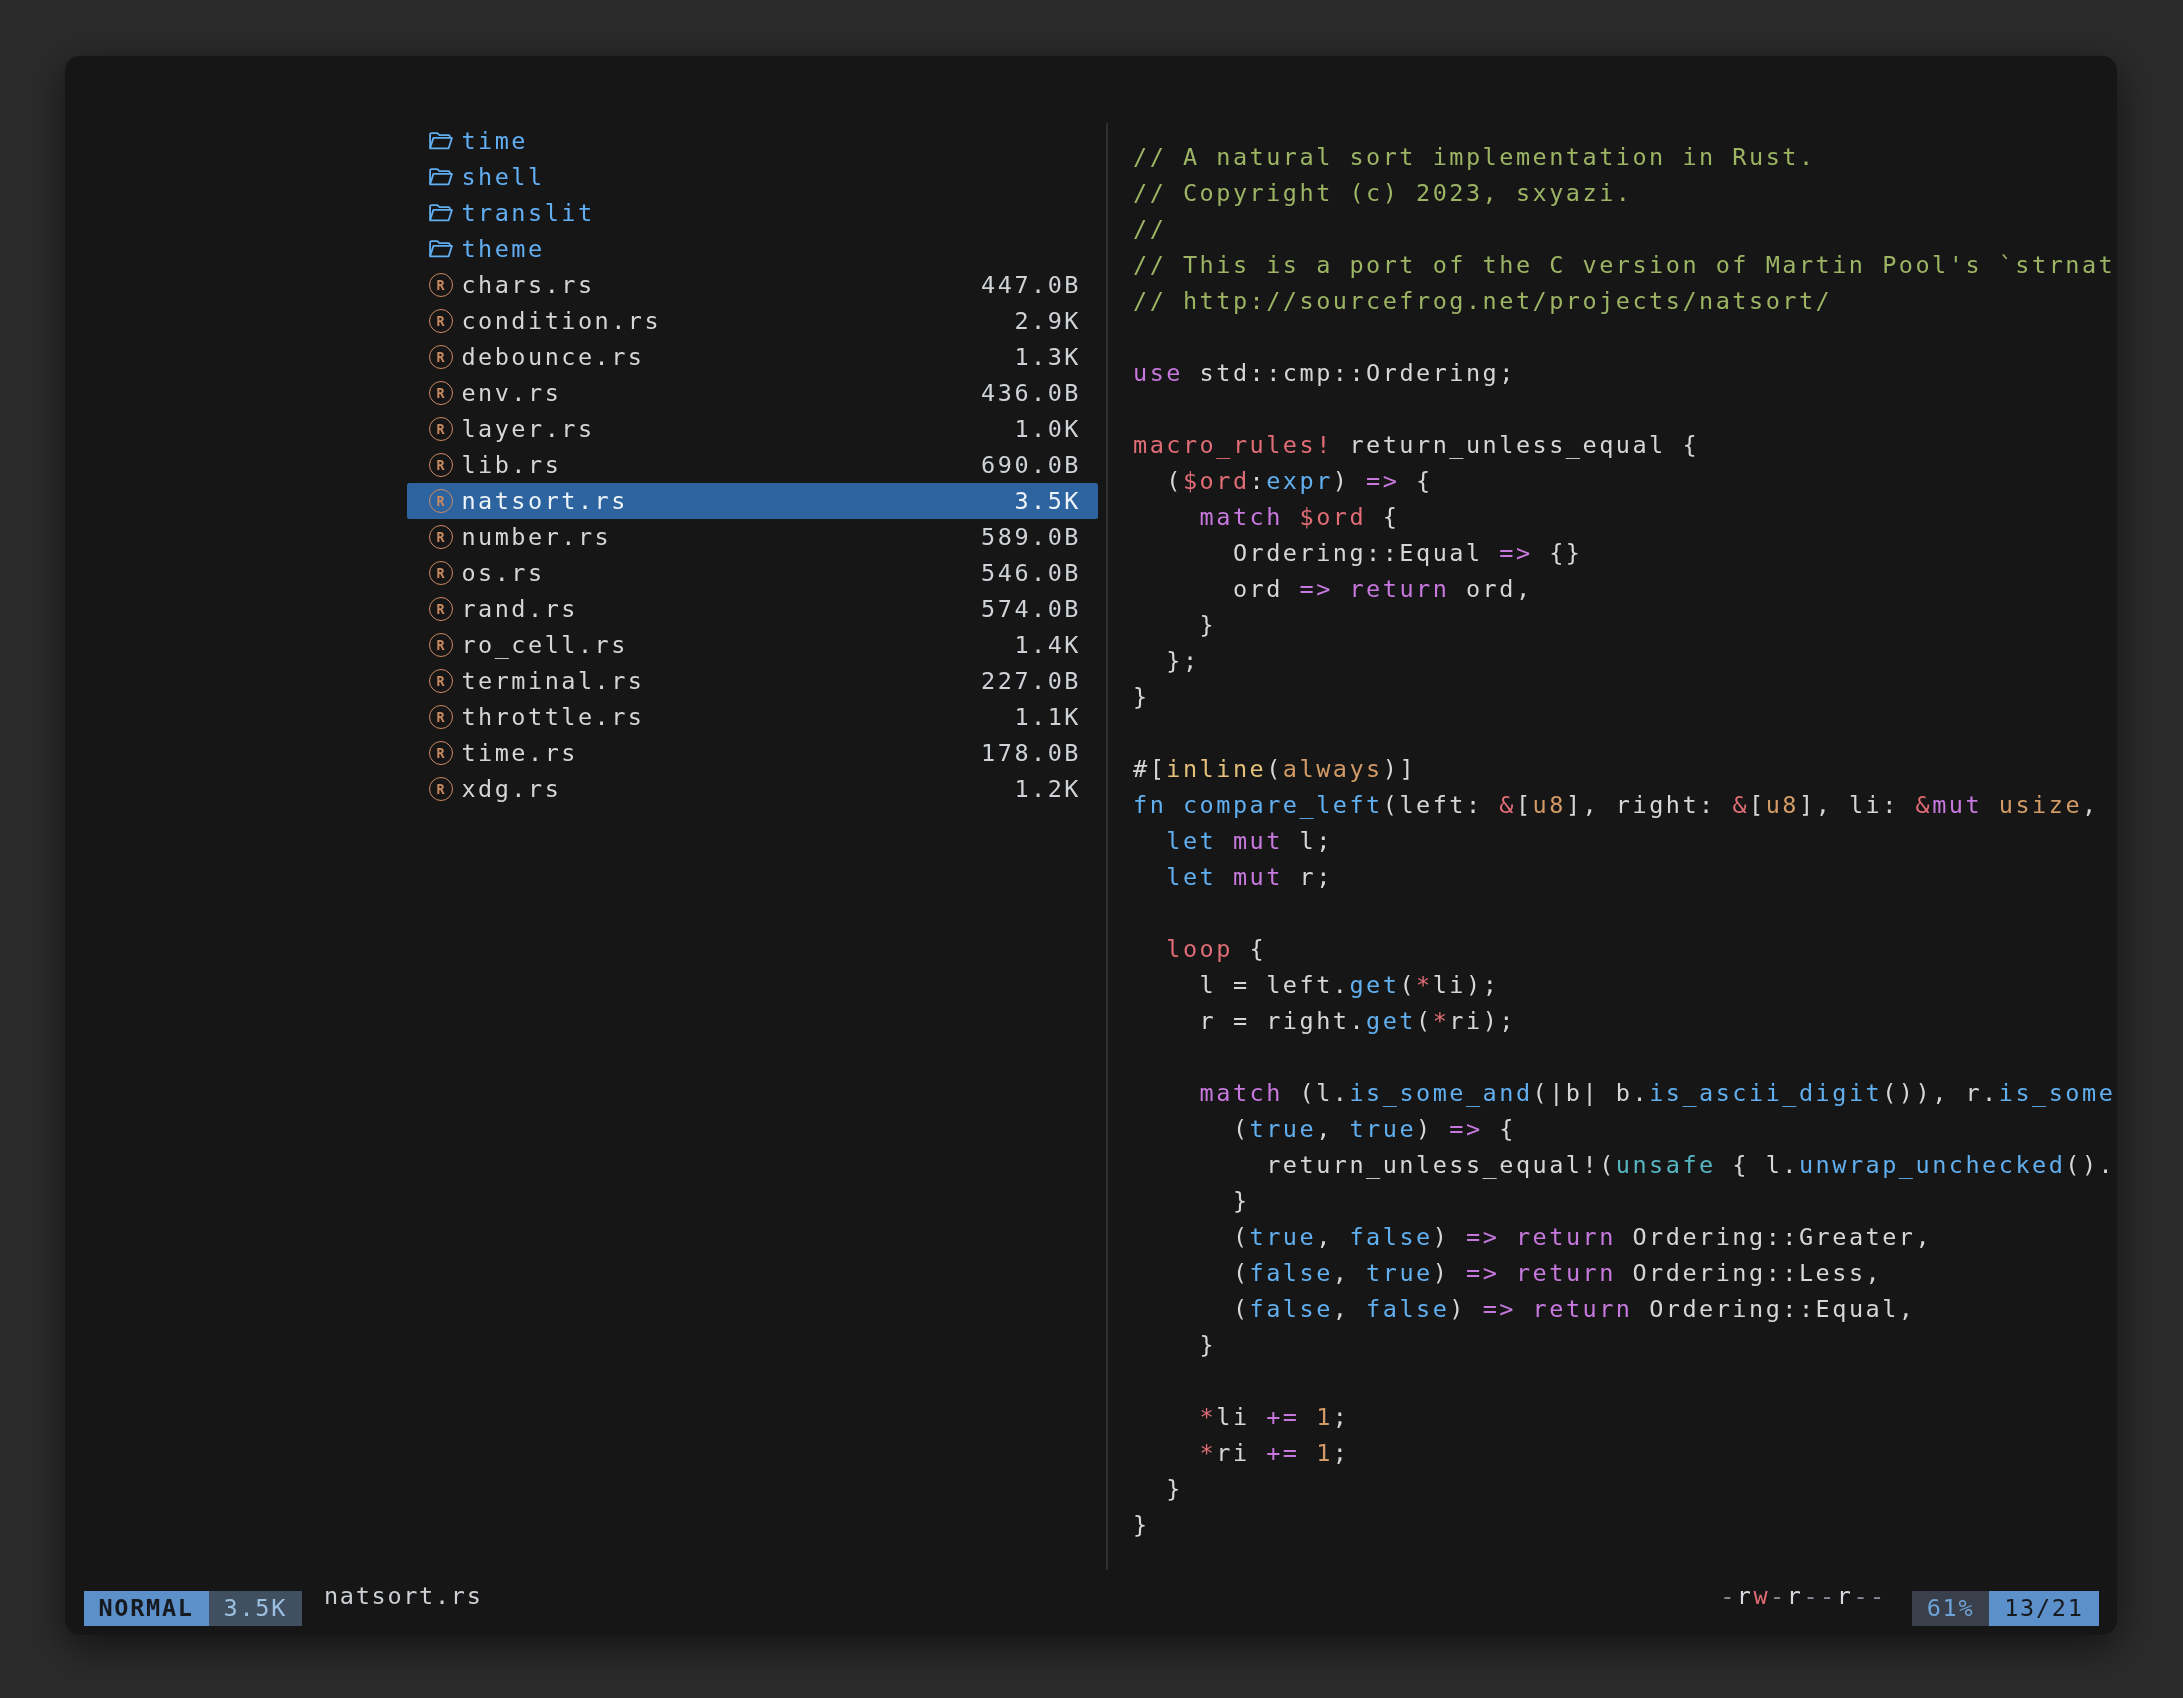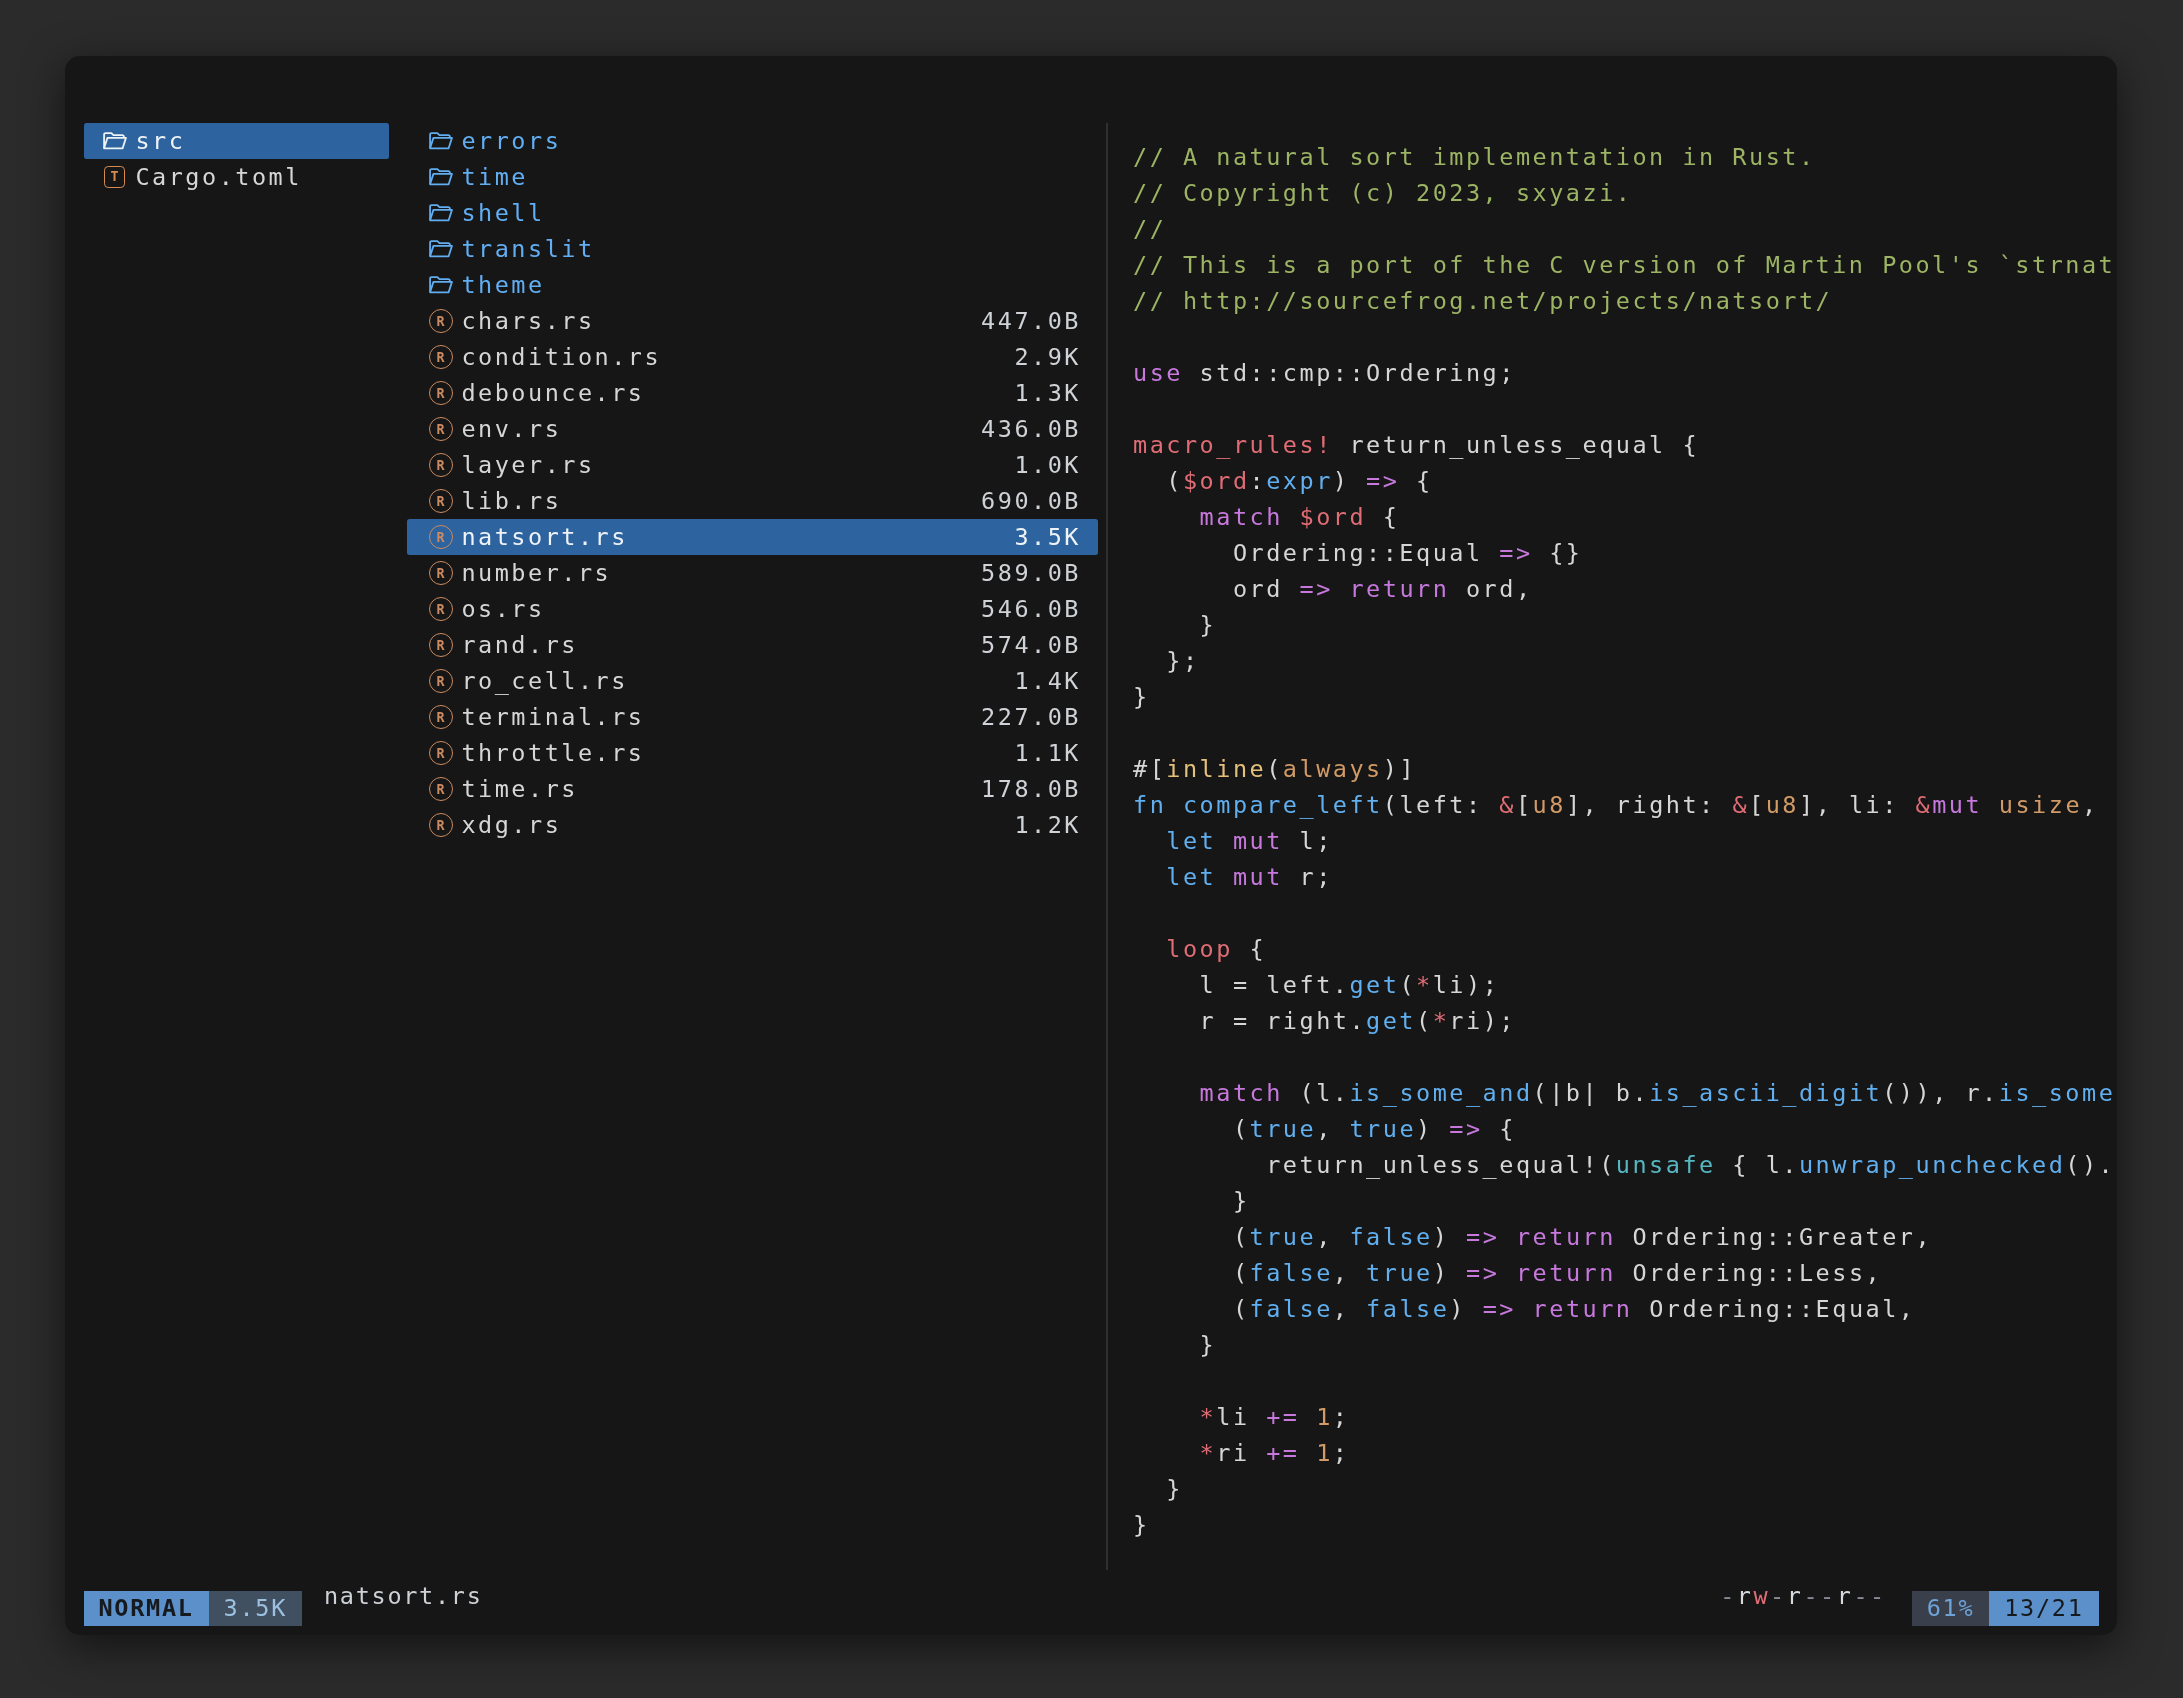--- a/index.html
+++ b/index.html
@@ -76,47 +76,21 @@
   .p-w{color:var(--red,#e06c75);}
   .badge.percent{background:var(--percent-bg,#39404b);color:var(--percent-fg,#6fa3d8);}
   .badge.position{background:var(--mode-badge-bg,#5b90cb);color:var(--mode-badge-fg,#16191d);font-weight:400;}
 </style>
 </head>
 <body>
 
 <div class="screen">
   <div class="window">
     <div class="panes">
-      <div class="pane pane-left" id="pane-left">
-          <div class="row selected">
-            <span class="icon folder">
-              <svg viewBox="0 0 24 20" width="25" height="22">
-                <path d="M2 17 V4 q0-1.6 1.6-1.6 H9 l2 2 h8.4 q1.6 0 1.6 1.6 V7" fill="none" stroke="currentColor" stroke-width="1.7" stroke-linejoin="round"></path>
-                <path d="M2 17 L5.2 7 H23 L19.8 17 Z" fill="none" stroke="currentColor" stroke-width="1.7" stroke-linejoin="round"></path>
-              </svg>
-            </span>
-            <span class="name foldername">src</span>
-          </div>
-          <div class="row">
-            <span class="icon toml">
-              <span class="tic">T</span>
-            </span>
-            <span class="name">Cargo.toml</span>
-          </div>
-        </div>
       <div class="pane pane-mid" id="pane-mid">
-          <div class="row">
-            <span class="icon folder">
-              <svg viewBox="0 0 24 20" width="25" height="22">
-                <path d="M2 17 V4 q0-1.6 1.6-1.6 H9 l2 2 h8.4 q1.6 0 1.6 1.6 V7" fill="none" stroke="currentColor" stroke-width="1.7" stroke-linejoin="round"></path>
-                <path d="M2 17 L5.2 7 H23 L19.8 17 Z" fill="none" stroke="currentColor" stroke-width="1.7" stroke-linejoin="round"></path>
-              </svg>
-            </span>
-            <span class="name foldername">errors</span>
-          </div>
           <div class="row">
             <span class="icon folder">
               <svg viewBox="0 0 24 20" width="25" height="22">
                 <path d="M2 17 V4 q0-1.6 1.6-1.6 H9 l2 2 h8.4 q1.6 0 1.6 1.6 V7" fill="none" stroke="currentColor" stroke-width="1.7" stroke-linejoin="round"></path>
                 <path d="M2 17 L5.2 7 H23 L19.8 17 Z" fill="none" stroke="currentColor" stroke-width="1.7" stroke-linejoin="round"></path>
               </svg>
             </span>
             <span class="name foldername">time</span>
           </div>
           <div class="row">

